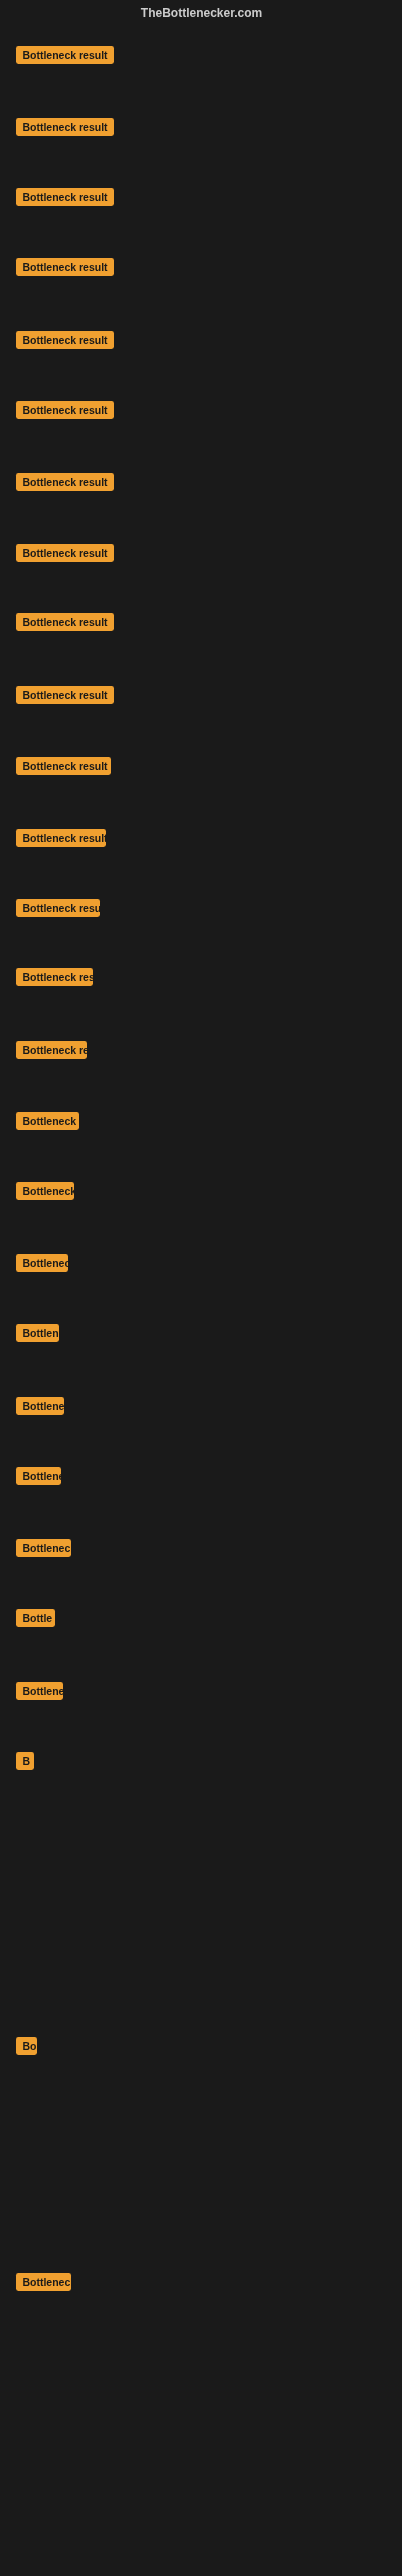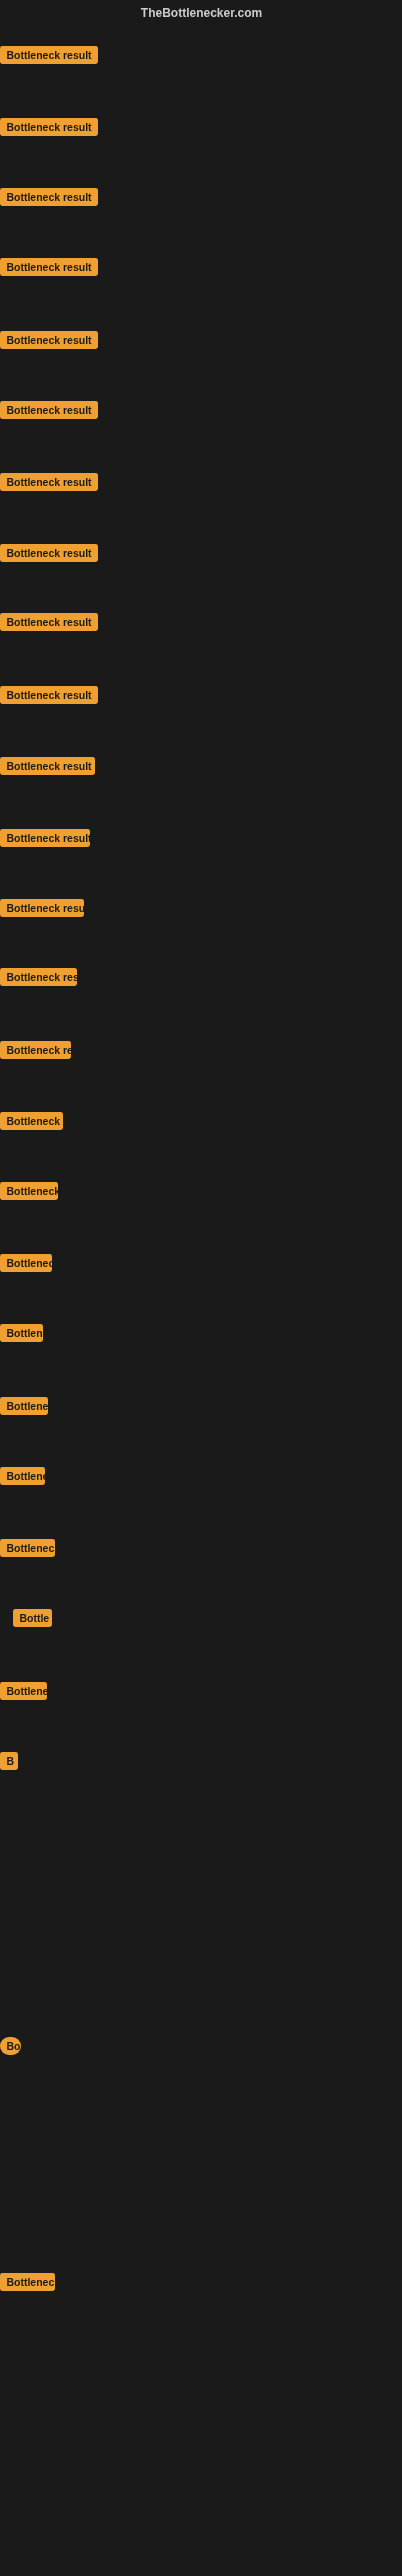--- a/index.html
+++ b/index.html
@@ -31,21 +31,21 @@
       font-size: 10.5px;
       font-weight: bold;
       padding: 3.2px 6.4px;
       border-radius: 2.4px;
       white-space: nowrap;
       overflow: hidden;
     }
 
     .result-row {
       position: absolute;
-      left: 0;
+      left: 16px;
     }
   </style>
 </head>
 <body>
 
 <div class="site-header">TheBottlenecker.com</div>
 
 <div class="result-row" style="top: 46px;"><span class="bottleneck-badge" style="max-width: 105px;">Bottleneck result</span></div>
 <div class="result-row" style="top: 118px;"><span class="bottleneck-badge" style="max-width: 105px;">Bottleneck result</span></div>
 <div class="result-row" style="top: 188px;"><span class="bottleneck-badge" style="max-width: 105px;">Bottleneck result</span></div>
@@ -61,18 +61,18 @@
 <div class="result-row" style="top: 899px;"><span class="bottleneck-badge" style="max-width: 84px;">Bottleneck result</span></div>
 <div class="result-row" style="top: 968px;"><span class="bottleneck-badge" style="max-width: 77px;">Bottleneck result</span></div>
 <div class="result-row" style="top: 1041px;"><span class="bottleneck-badge" style="max-width: 71px;">Bottleneck result</span></div>
 <div class="result-row" style="top: 1112px;"><span class="bottleneck-badge" style="max-width: 63px;">Bottleneck r</span></div>
 <div class="result-row" style="top: 1182px;"><span class="bottleneck-badge" style="max-width: 58px;">Bottleneck resu</span></div>
 <div class="result-row" style="top: 1254px;"><span class="bottleneck-badge" style="max-width: 52px;">Bottleneck</span></div>
 <div class="result-row" style="top: 1324px;"><span class="bottleneck-badge" style="max-width: 43px;">Bottlen</span></div>
 <div class="result-row" style="top: 1397px;"><span class="bottleneck-badge" style="max-width: 48px;">Bottleneck</span></div>
 <div class="result-row" style="top: 1467px;"><span class="bottleneck-badge" style="max-width: 45px;">Bottlenec</span></div>
 <div class="result-row" style="top: 1539px;"><span class="bottleneck-badge" style="max-width: 55px;">Bottleneck re</span></div>
-<div class="result-row" style="top: 1609px;"><span class="bottleneck-badge" style="max-width: 39px; margin-left: 13px;">Bottle</span></div>
+<div class="result-row" style="top: 1609px;"><span class="bottleneck-badge" style="max-width: 39px;">Bottle</span></div>
 <div class="result-row" style="top: 1682px;"><span class="bottleneck-badge" style="max-width: 47px;">Bottleneck</span></div>
 <div class="result-row" style="top: 1752px;"><span class="bottleneck-badge" style="max-width: 17.7px;">B</span></div>
-<div class="result-row" style="top: 2037px;"><span class="bottleneck-badge" style="max-width: 21px; border-radius: 9px;">Bo</span></div>
+<div class="result-row" style="top: 2037px;"><span class="bottleneck-badge" style="max-width: 21px;">Bo</span></div>
 <div class="result-row" style="top: 2273px;"><span class="bottleneck-badge" style="max-width: 55px;">Bottleneck re</span></div>
 
 
 </body></html>

